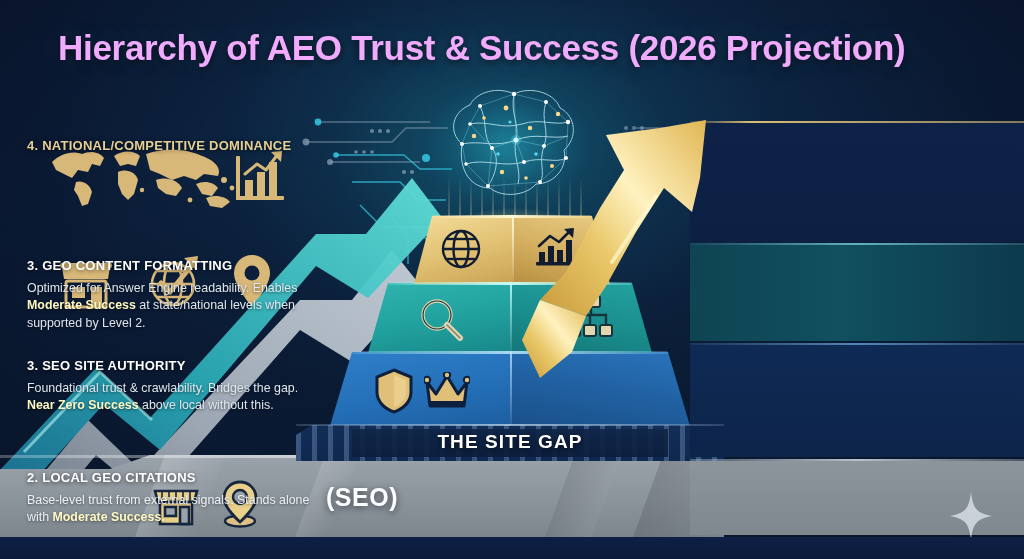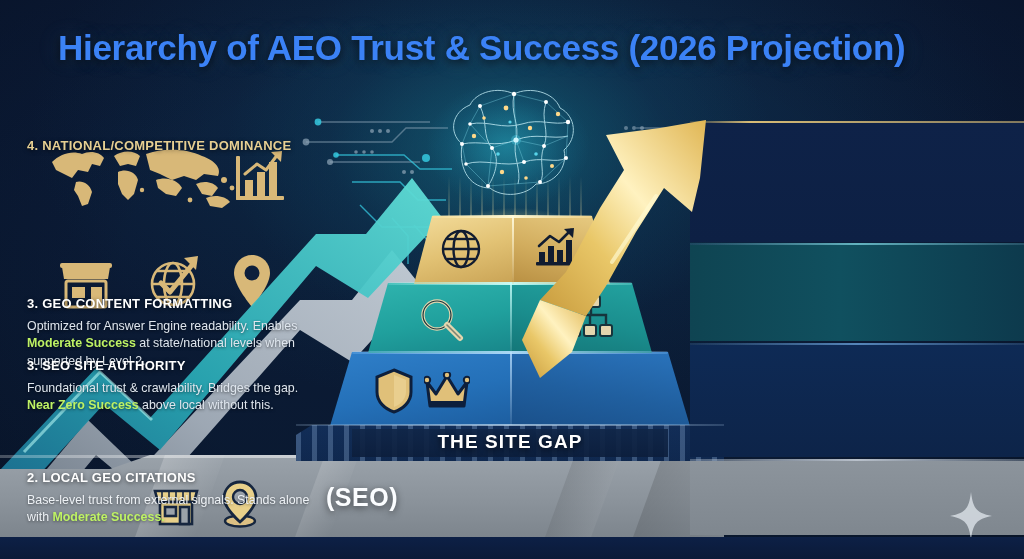--- a/index.html
+++ b/index.html
@@ -16,21 +16,21 @@
       radial-gradient(ellipse 700px 420px at 520px 120px, rgba(18,80,110,.35) 0%, rgba(11,30,60,0) 70%),
       linear-gradient(180deg,#0c1c39 0%,#0b1b36 40%,#0a1930 100%);
   }
   .bg-vignette{position:absolute;inset:0;
     background:radial-gradient(ellipse 860px 520px at 512px 280px, rgba(0,0,0,0) 45%, rgba(3,9,22,.55) 100%);
     pointer-events:none;}
 
   
   .title{
     position:absolute;left:58px;top:28px;z-index:40;
-    font-size:35px;font-weight:bold;color:#3b82f6;letter-spacing:-.3px;
+    font-size:35px;font-weight:bold;color:#f0abfc;letter-spacing:-.3px;
     text-shadow:0 2px 10px rgba(0,0,0,.75),0 0 22px rgba(120,190,230,.22);
     white-space:nowrap;
   }
 
   
   .bands{position:absolute;left:690px;top:0;width:334px;height:559px;z-index:22;}
   .band{position:absolute;left:0;width:334px;}
   .band.b4{top:122px;height:120px;background:linear-gradient(180deg,#0e2248 0%,#0d2044 100%);}
   .band.b3{top:245px;height:96px;background:linear-gradient(90deg,#0f4452 0%,#10505f 45%,#0d3a4d 100%);}
   .band.b2{top:345px;height:112px;background:linear-gradient(180deg,#0e2a55 0%,#0d2449 100%);}
@@ -41,23 +41,23 @@
   .rule.r2{top:343px;background:linear-gradient(90deg,rgba(90,150,220,.2),rgba(110,170,230,.75),rgba(80,140,210,.3));}
   .rule.r1{top:459px;background:linear-gradient(90deg,rgba(190,200,210,.35),rgba(215,222,230,.85),rgba(170,182,195,.4));}
 
   .blk{position:absolute;left:27px;width:286px;z-index:30;}
   .blk h3{margin:0 0 6px 0;font-size:13px;font-weight:bold;letter-spacing:.25px;line-height:1.22;}
   .blk p{margin:0;font-size:12.4px;line-height:1.42;font-weight:400;}
   .h-gold{color:#e6cf92;text-shadow:0 1px 4px rgba(0,0,0,.6);}
   .h-white{color:#ffffff;text-shadow:0 1px 4px rgba(0,0,0,.6);}
   .p-light{color:#dfe6ee;text-shadow:0 1px 3px rgba(0,0,0,.55);}
   .p-dark{color:#eef2f6;text-shadow:0 1px 3px rgba(0,0,0,.45);}
-  .hl{color:#bef264;font-weight:bold;}
+  .hl{color:#fef9c3;font-weight:bold;}
   .blk.k4{top:138px;}
-  .blk.k3{top:258px;margin-top:38px;}
+  .blk.k3{top:258px;}
   .blk.k2{top:358px;}
   .blk.k1{top:470px;}
 
   .sparkle{position:absolute;left:950px;top:492px;width:42px;height:48px;z-index:33;opacity:.72;}
 
   
   .base-slab{position:absolute;left:0;top:455px;width:724px;height:82px;z-index:18;
     background:linear-gradient(180deg,#9aa2aa 0%,#8b939b 55%,#7d858d 100%);
     clip-path:polygon(0 14px,110px 14px,150px 0,720px 0,724px 0,724px 82px,0 82px);}
   .base-facet{position:absolute;z-index:19;}

